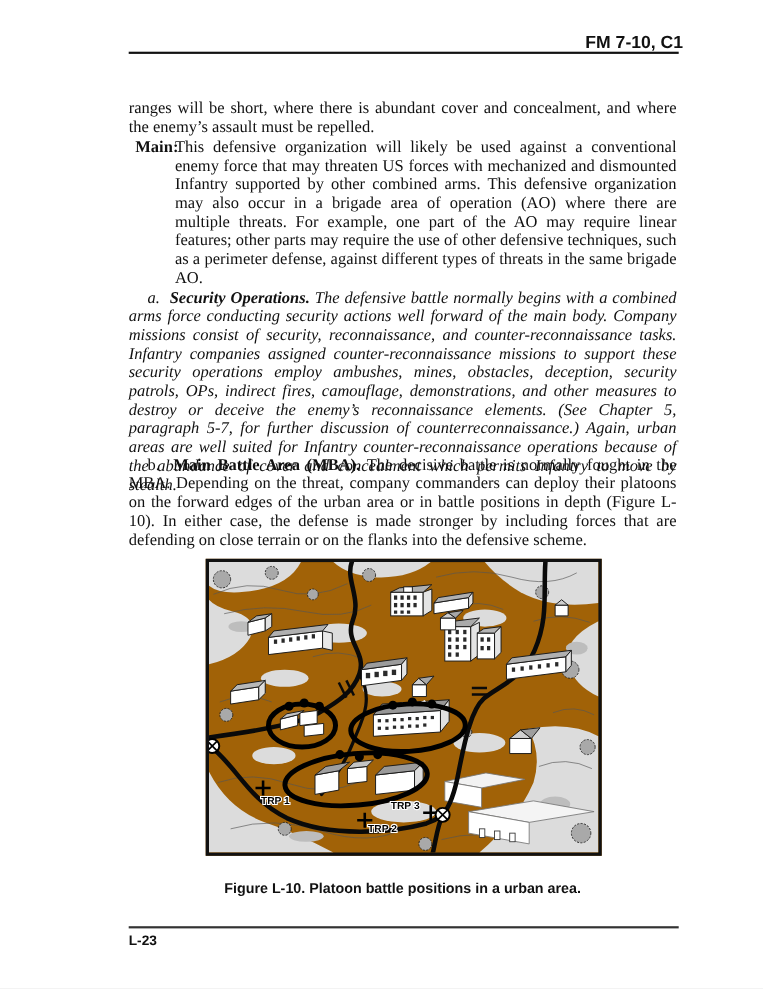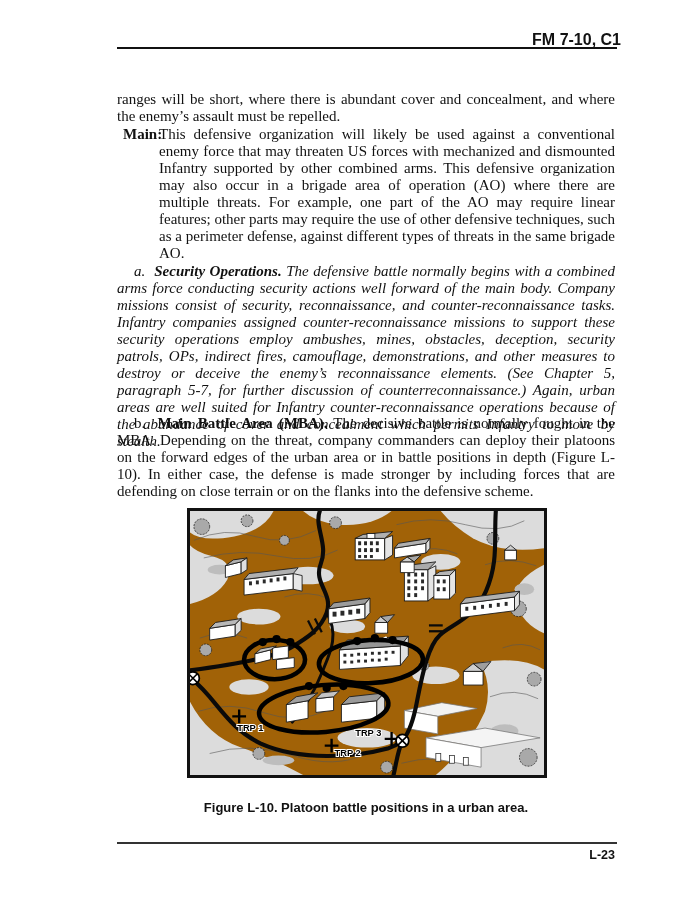--- a/index.html
+++ b/index.html
@@ -27,21 +27,21 @@
     position:absolute;left:187px;top:508px;width:360px;height:270px;
     border:3px solid #111;box-sizing:border-box;background:#a16207;
   }
   .figure-box svg{display:block;width:354px;height:264px;}
   .caption{
     position:absolute;top:776px;left:117px;width:498px;text-align:center;
     font-family:"Liberation Sans", sans-serif;font-weight:bold;font-size:13px;margin-top:24px;
   }
   .ftr-rule{position:absolute;top:842px;left:117px;width:500px;height:2px;background:#333;}
   .page-num{
-    position:absolute;top:848px;left:117px;width:498px;text-align:right;
+    position:absolute;top:848px;left:117px;width:498px;
     font-family:"Liberation Sans", sans-serif;font-weight:bold;font-size:12.5px;
   }
   .trp-label{
     font-family:"Liberation Sans", sans-serif;font-weight:bold;font-size:9.5px;
     fill:#000;paint-order:stroke;stroke:#fff;stroke-width:2px;
   }
 </style>
 </head>
 <body>
 

